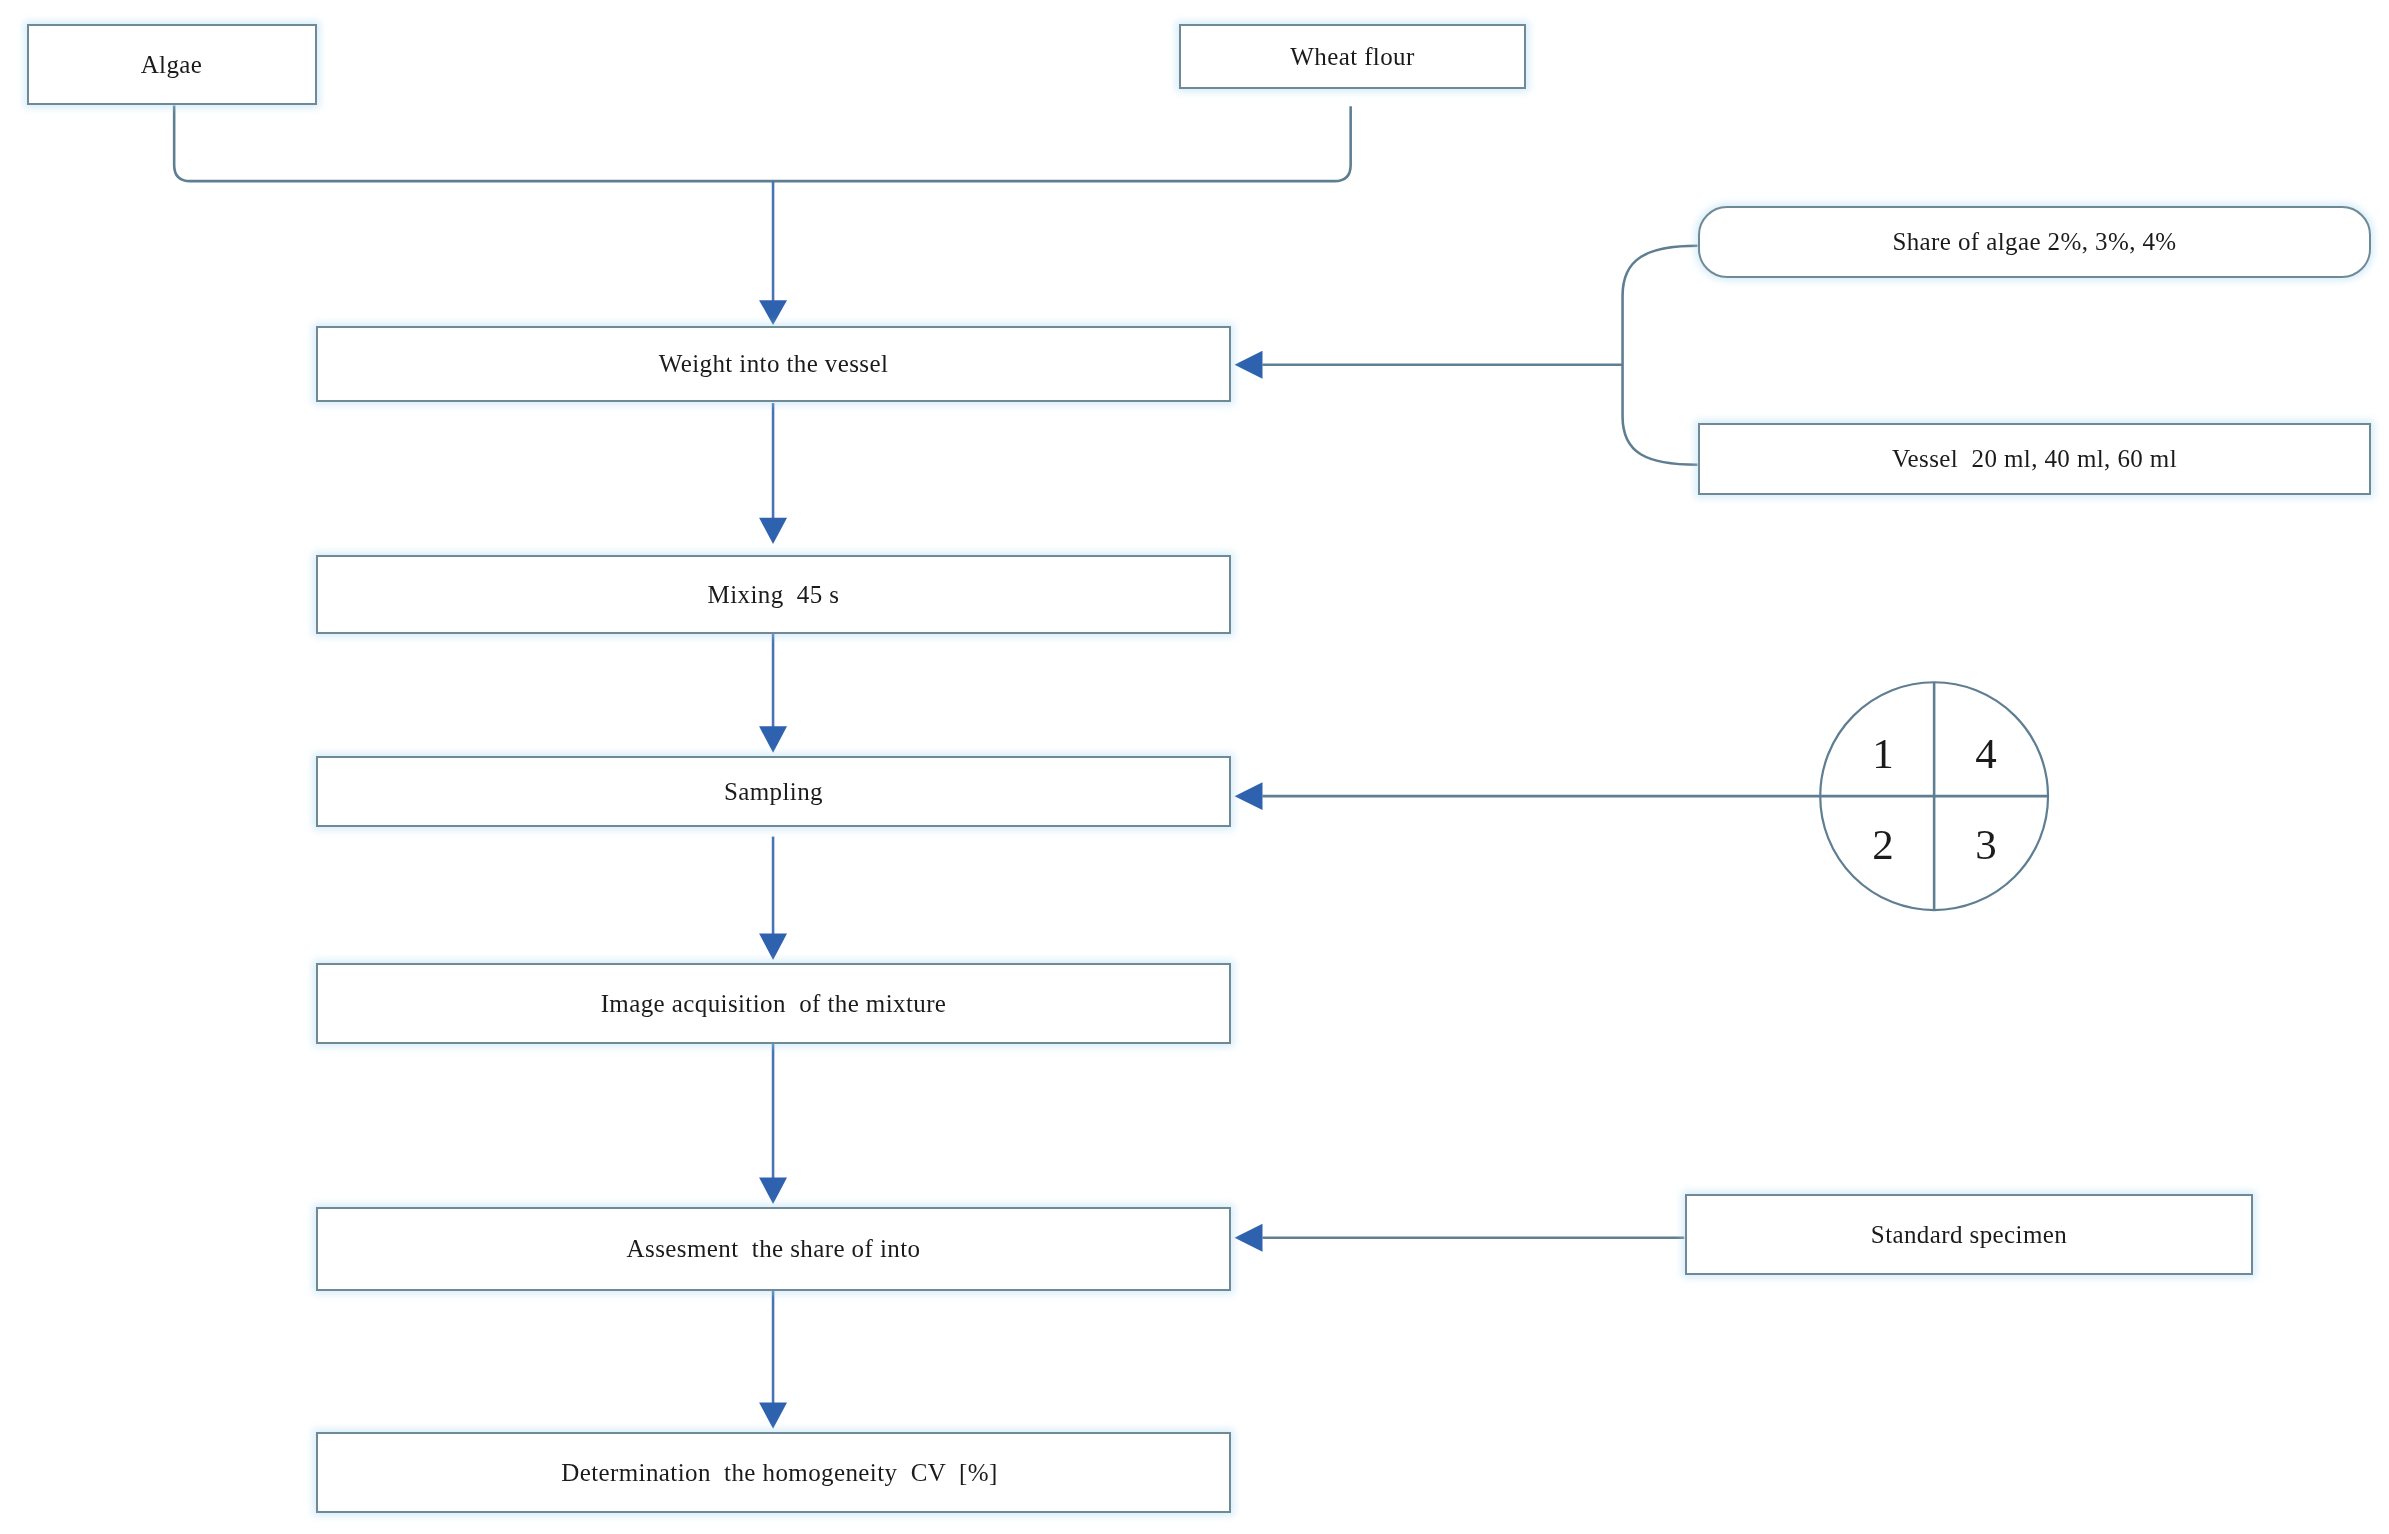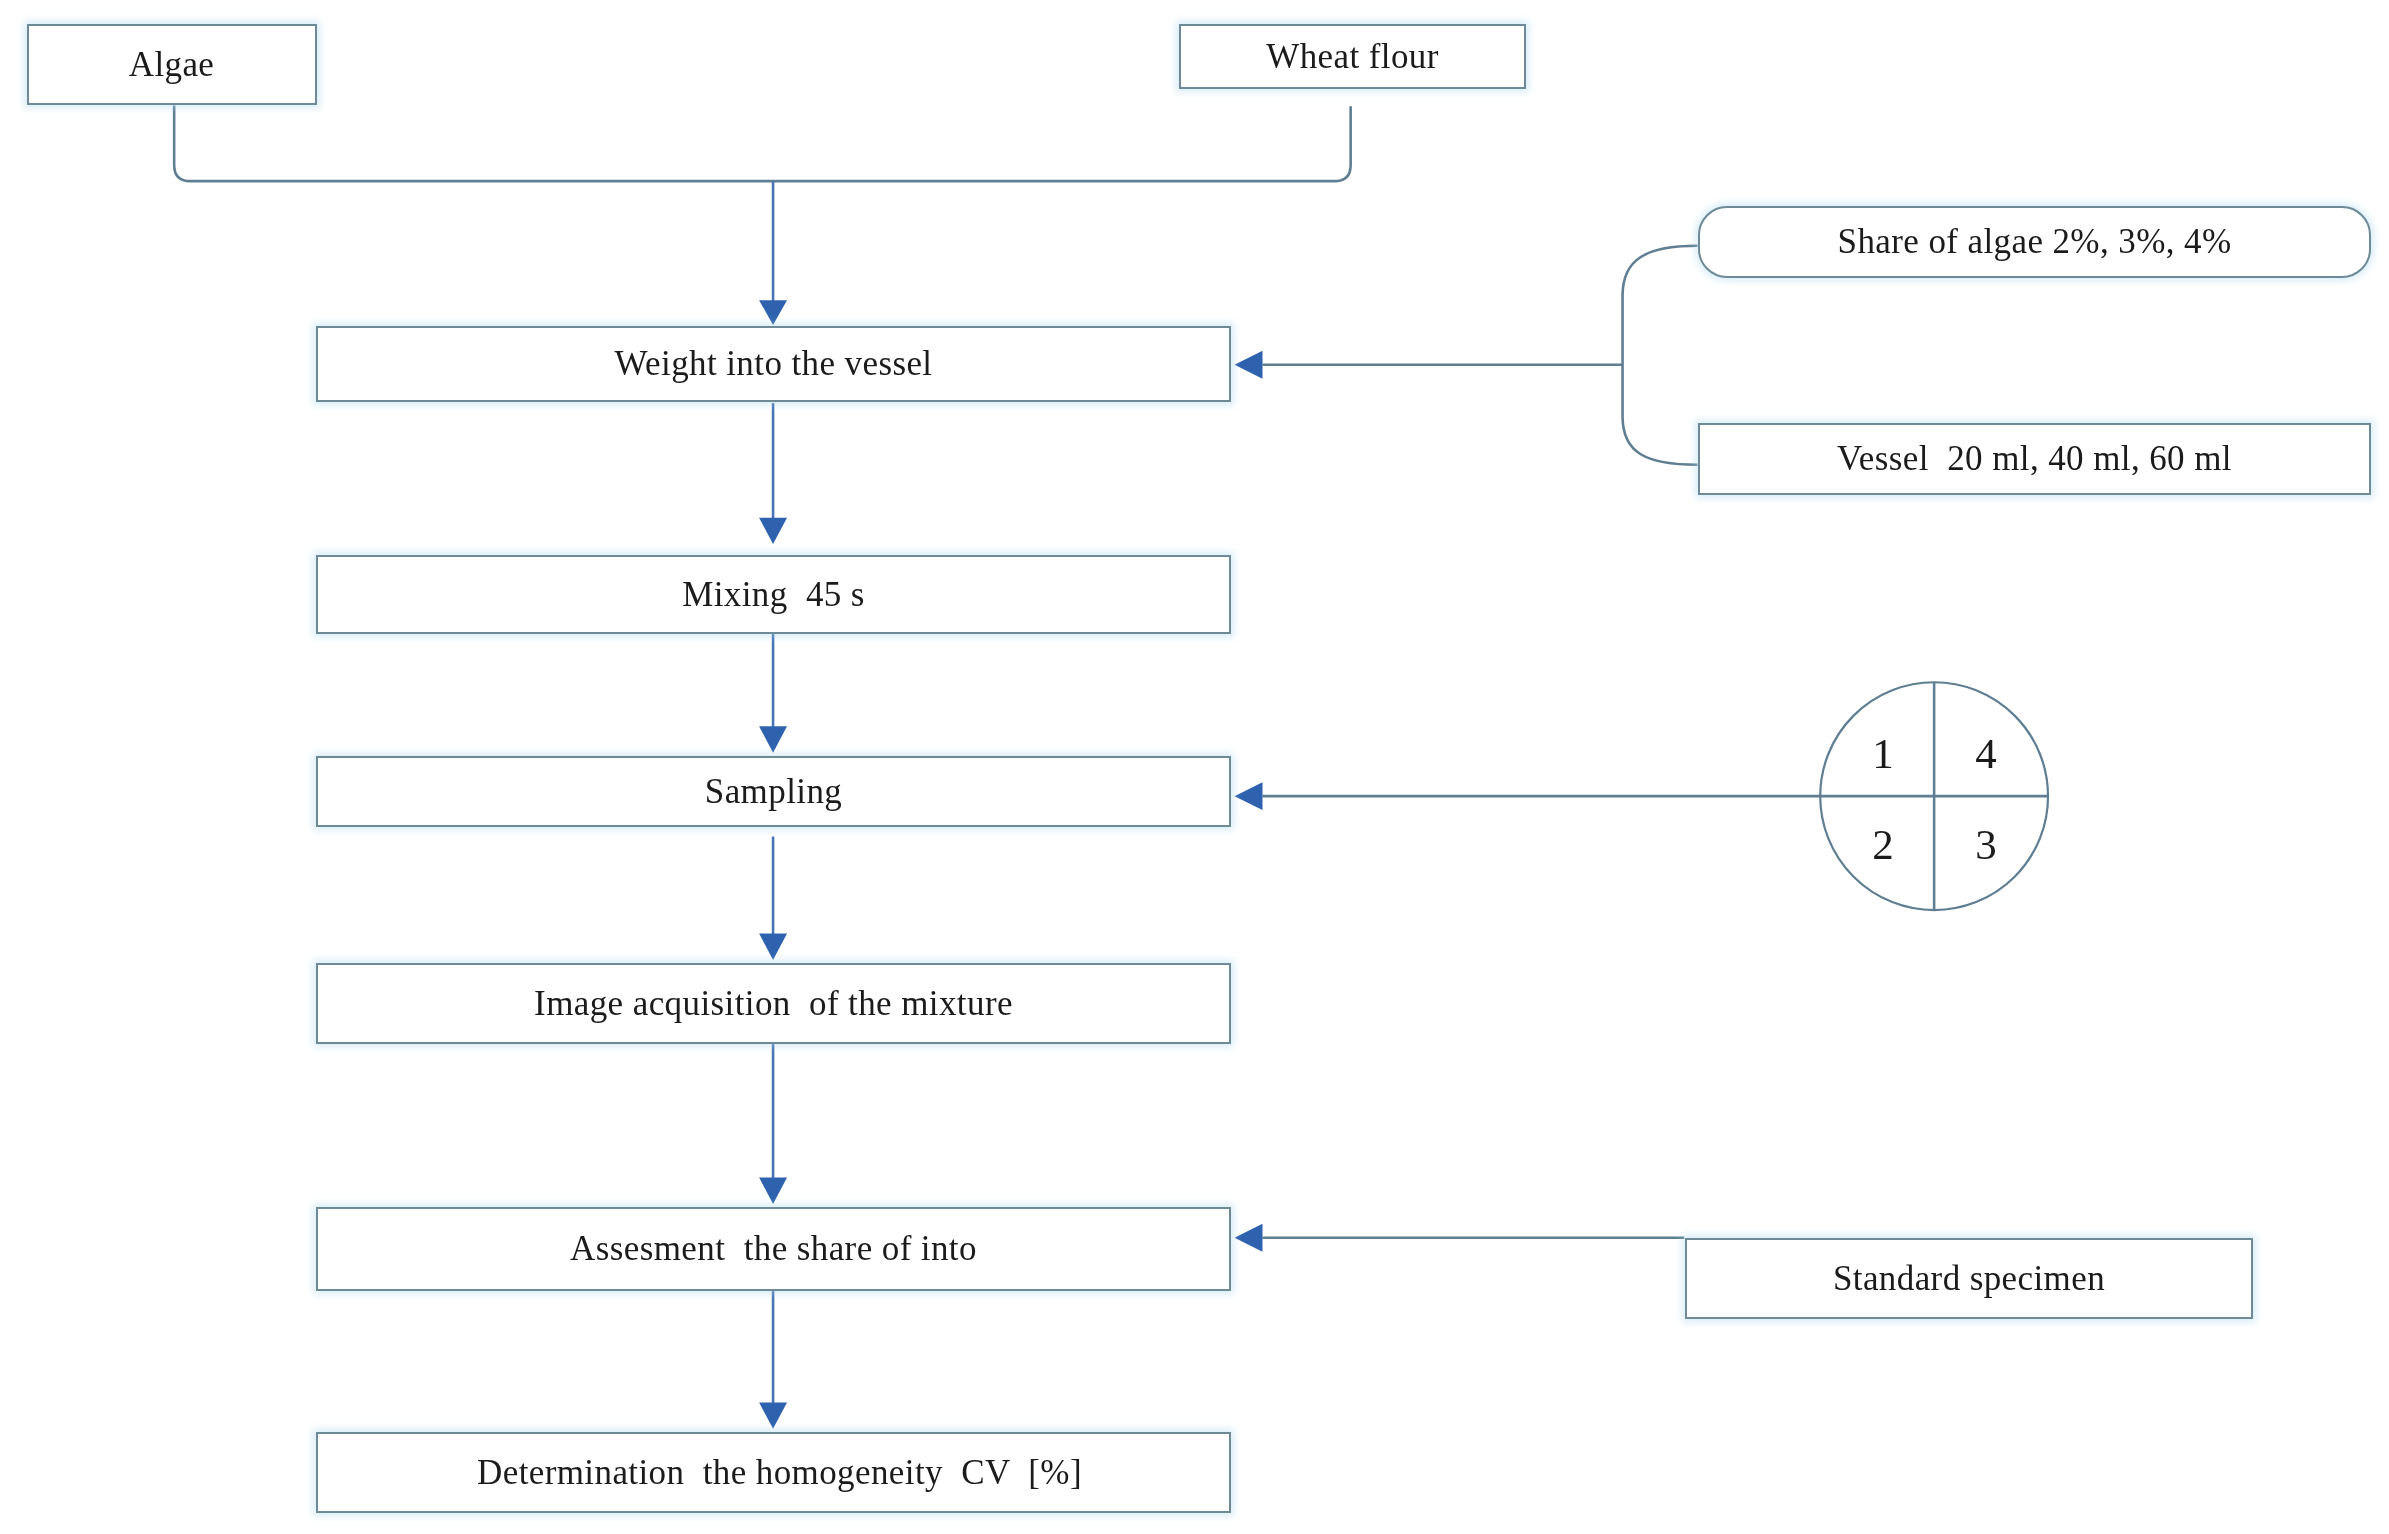--- a/index.html
+++ b/index.html
@@ -49,21 +49,21 @@
   }
   .node{
     position:absolute;
     box-sizing:border-box;
     display:flex;
     align-items:center;
     justify-content:center;
     border:2.2px solid var(--box-border);
     background:var(--background);
     box-shadow:0 0 7.3px 2.9px var(--halo);
-    font-size:35px;
+    font-size:25px;
     letter-spacing:0.4px;
     color:var(--text);
     white-space:pre;
     text-align:center;
   }
   .qlabel{
     position:absolute;
     transform:translate(-50%,-50%);
     font-size:43px;
     color:var(--text);
@@ -124,21 +124,21 @@
   <div class="node" style="left:316px;top:963px;width:915px;height:81px;">Image acquisition  of the mixture</div>
 
   <div class="node" style="left:316px;top:1207px;width:915px;height:84px;">Assesment  the share of into</div>
 
   <div class="node" style="left:316px;top:1432px;width:915px;height:81px;padding-left:12px;">Determination  the homogeneity  CV  [%]</div>
 
   <div class="node" style="left:1698px;top:206px;width:673px;height:72px;border-radius:29px;">Share of algae 2%, 3%, 4%</div>
 
   <div class="node" style="left:1698px;top:423px;width:673px;height:72px;">Vessel  20 ml, 40 ml, 60 ml</div>
 
-  <div class="node" style="left:1685px;top:1194px;width:568px;height:81px;margin-top:44px;">Standard specimen</div>
+  <div class="node" style="left:1685px;top:1194px;width:568px;height:81px;">Standard specimen</div>
 
   <div class="qlabel" style="left:1883px;top:753px;">1</div>
   <div class="qlabel" style="left:1986px;top:753px;">4</div>
   <div class="qlabel" style="left:1883px;top:844px;">2</div>
   <div class="qlabel" style="left:1986px;top:844px;">3</div>
 
 </div>
 
 
 </body></html>

